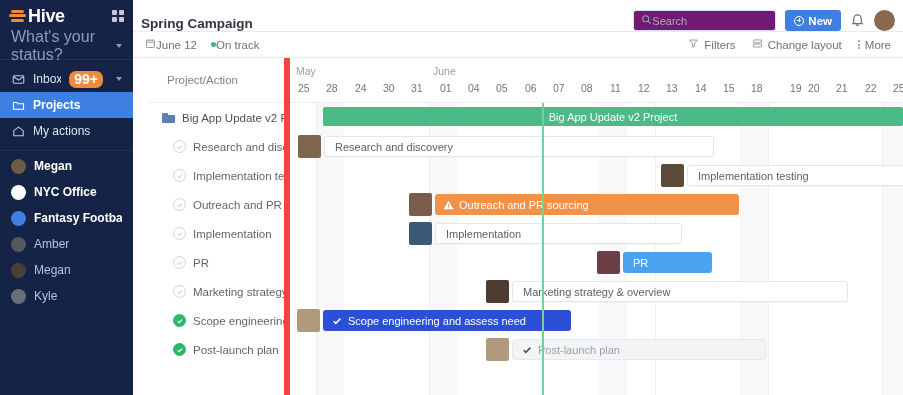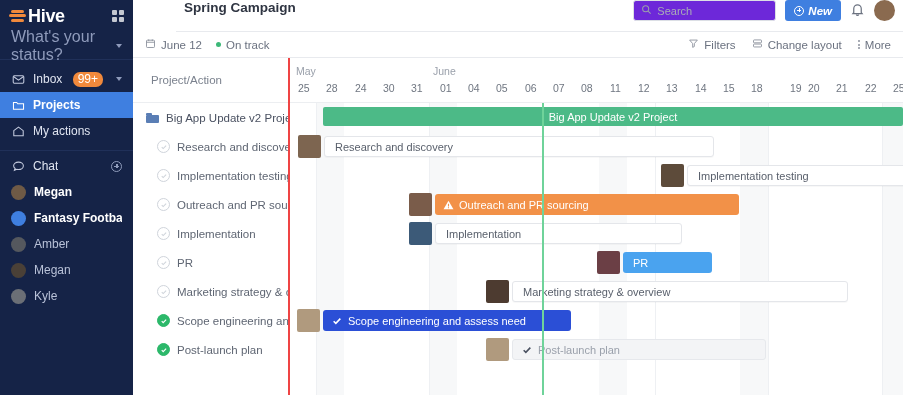--- a/index.html
+++ b/index.html
@@ -48,79 +48,78 @@
   .sb-item {
     height: 26px; display: flex; align-items: center; gap: 8px;
     padding: 0 11px; font-size: 12px; color: #dfe4f0; position: relative;
   }
   .sb-item.active { background: #3f7fe0; color: #fff; font-weight: bold; }
   .sb-item .ico { width: 14px; display:flex; align-items:center; justify-content:center; flex:0 0 14px; }
   .sb-item .lbl { white-space: nowrap; overflow: hidden; }
   .sb-item.bold .lbl { font-weight: bold; color: #fff; }
   .sb-item.dim .lbl { color: #b9c2d8; }
   .badge {
-    margin-left: auto; background: #f0893c; color: #fff; font-size: 12px; font-weight: normal;
+    margin-left: auto; background: #f0893c; color: #fff; font-size: 14px; font-weight: bold;
     border-radius: 7px; padding: 1.5px 5px; line-height: 1;
   }
   .mini-caret { margin-left: 5px; }
   .sb-sep { height: 1px; background: #203059; margin: 6px 0 2px; }
   .av { width: 15px; height: 15px; border-radius: 50%; flex: 0 0 15px;
         background: #5b6a8e; display:block; }
   .plus-ico { margin-left: auto; width: 11px; height: 11px; border: 1.2px solid #8f9bbb;
               border-radius: 50%; position: relative; }
   .plus-ico::before, .plus-ico::after {
     content:""; position:absolute; background:#8f9bbb; }
   .plus-ico::before { left:2.2px; top:4.4px; width:4.4px; height:1.2px; }
   .plus-ico::after  { top:2.2px; left:4.4px; height:4.4px; width:1.2px; }
 
   
   .main { flex: 1 1 auto; height: 395px; display: flex; flex-direction: column; background:#fff; }
 
   .topbar {
-    height: 32px; display: flex; align-items: flex-start; padding: 0 8px;
-    border-bottom: 1px solid #e8eaee; flex: 0 0 32px; margin-left: 43px;
+    height: 32px; display: flex; align-items: flex-end; padding: 0 8px;
+    border-bottom: 1px solid #e8eaee; flex: 0 0 32px;
   }
   .page-title { font-size: 13.5px; font-weight: bold; color: #2f3542; }
   .topbar-right { margin-left: auto; display: flex; align-items: center; gap: 9px; }
   .search-box {
     width: 143px; height: 21px; border: 1px solid #dcdfe5; border-radius: 3px;
-    display: flex; align-items: center; gap: 5px; padding: 0 7px; background:#6d28d9;
+    display: flex; align-items: center; padding: 0 7px; background:#701a75;
   }
   .search-box .ph { color: #a9adb6; font-size: 11px; }
   .btn-new {
     background: #3f7fe0; color: #fff; height: 21px; border-radius: 3px;
     display: flex; align-items: center; gap: 4px; padding: 0 9px;
     font-size: 11.5px; font-weight: bold; border: none; cursor: pointer;
     font-family: "Liberation Sans", sans-serif;
-    font-style: italic;
   }
   .circ-plus { width: 10px; height: 10px; border: 1.3px solid #fff; border-radius: 50%;
                position: relative; flex:0 0 10px; }
   .circ-plus::before, .circ-plus::after { content:""; position:absolute; background:#fff; }
   .circ-plus::before { left:1.8px; top:3.6px; width:3.8px; height:1.2px; }
   .circ-plus::after  { top:1.8px; left:3.6px; height:3.8px; width:1.2px; }
   .avatar-top { width: 21px; height: 21px; border-radius: 50%; background: #8a6a4f; display:block; }
 
   .subbar {
     height: 26px; display: flex; align-items: center; padding: 0 12px;
     border-bottom: 1px solid #e8eaee; flex: 0 0 26px; font-size: 11.5px; color: #6b7280;
   }
   .sub-left { display: flex; align-items: center; gap: 14px; }
-  .chip { display: flex; align-items: center; gap: 5px; }
+  .chip { display: flex; align-items: center; }
   .dot-green { width: 5px; height: 5px; border-radius: 50%; background: #3cb878; }
   .sub-right { margin-left: auto; display: flex; align-items: center; gap: 16px; }
   .tool { display: flex; align-items: center; gap: 5px; cursor: pointer; }
   .kebab { display: flex; flex-direction: column; gap: 1.5px; }
   .kebab span { width: 2px; height: 2px; border-radius: 50%; background: #8b919c; }
 
   
   .gantt { flex: 1 1 auto; display: flex; position: relative; overflow: hidden; }
   .col-tasks {
-    width: 157px; flex: 0 0 157px; border-right: 2px solid #ef4444;
-    position: relative; overflow: hidden; background:#fff; z-index: 3;
+    width: 157px; flex: 0 0 157px; border-right: 6px solid #ef4444;
+    position: relative; overflow: hidden; background:#fff; z-index: 3; padding-left: 16px;
   }
   .col-head { height: 45px; display: flex; align-items: center; padding: 0 0 0 18px;
               font-size: 11.5px; color: #7b828e; border-bottom: 1px solid #eceef1; }
   .trow { height: 29px; display: flex; align-items: center; gap: 7px; padding-left: 13px;
           white-space: nowrap; overflow: hidden; }
   .trow.project { padding-left: 13px; font-size: 11.5px; color: #4a5161; }
   .trow.task { padding-left: 24px; font-size: 11.5px; color: #5f6673; }
   .folder-ico { width: 13px; height: 10px; flex:0 0 13px; position: relative; }
   .folder-ico::before { content:""; position:absolute; left:0; top:0; width:6px; height:2.5px;
       background:#5a7eb5; border-radius:1px 1px 0 0; }
@@ -220,33 +219,28 @@
         <span class="ico">
           <svg viewBox="0 0 16 16" width="13" height="13" fill="none" stroke="#c3cade" stroke-width="1.3">
             <path d="M2.2 7 8 2.6 13.8 7v6.2H2.2z"></path>
           </svg>
         </span>
         <span class="lbl">My actions</span>
       </div>
 
       <div class="sb-sep"></div>
 
-      <div class="sb-item">
-        <span class="ico">
-          <svg viewBox="0 0 16 16" width="13" height="13" fill="none" stroke="#c3cade" stroke-width="1.3">
-            <path d="M8 2.6c3.4 0 6 2 6 4.6s-2.6 4.6-6 4.6c-.7 0-1.4-.1-2-.3l-3 1.2.9-2.2C2.7 9.7 2 8.5 2 7.2 2 4.6 4.6 2.6 8 2.6z"></path>
-          </svg>
-        </span>
-        <span class="lbl">Chat</span>
-        <span class="plus-ico"></span>
-      </div>
 
       <div class="sb-item bold">
         <span class="av" style="background:#6f5a46"></span>
         <span class="lbl">Megan</span>
+      </div>
+      <div class="sb-item bold">
+        <span class="av" style="background:#ffffff"></span>
+        <span class="lbl">NYC Office</span>
       </div>
       <div class="sb-item bold">
         <span class="av" style="background:#3f7fe0"></span>
         <span class="lbl">Fantasy Football</span>
       </div>
       <div class="sb-item dim">
         <span class="av" style="background:#55585e"></span>
         <span class="lbl">Amber</span>
       </div>
       <div class="sb-item dim">

